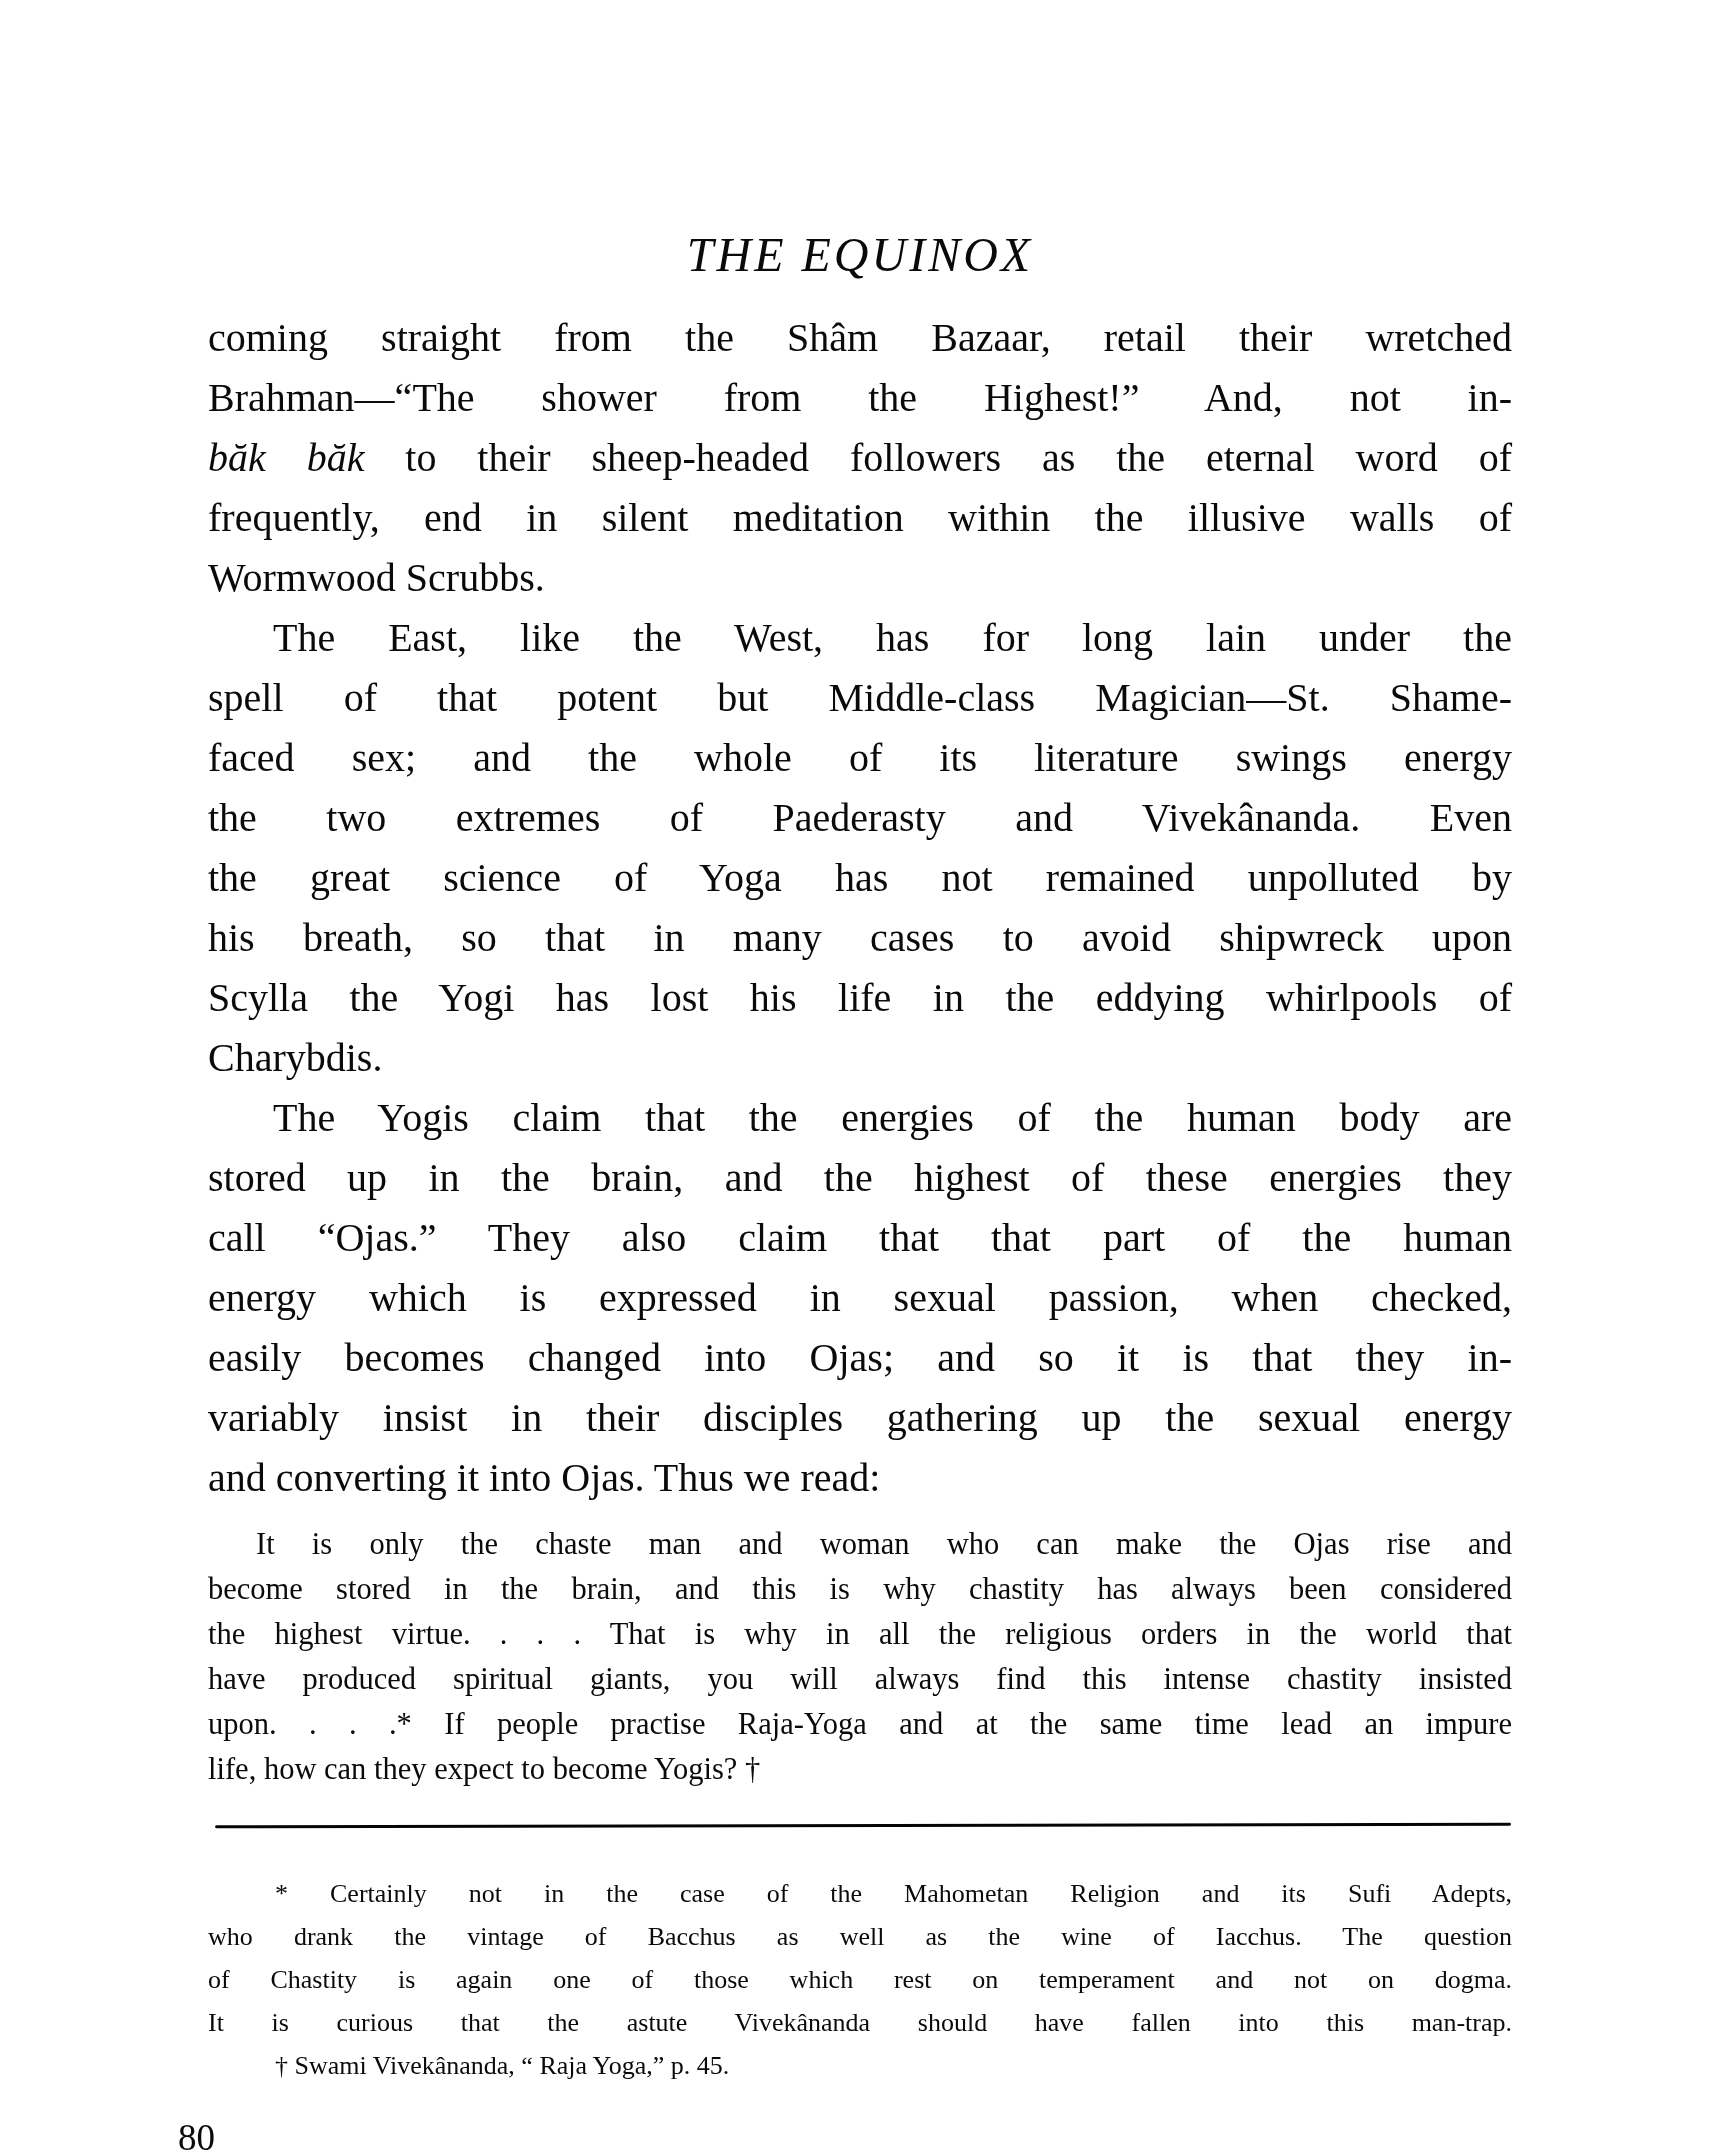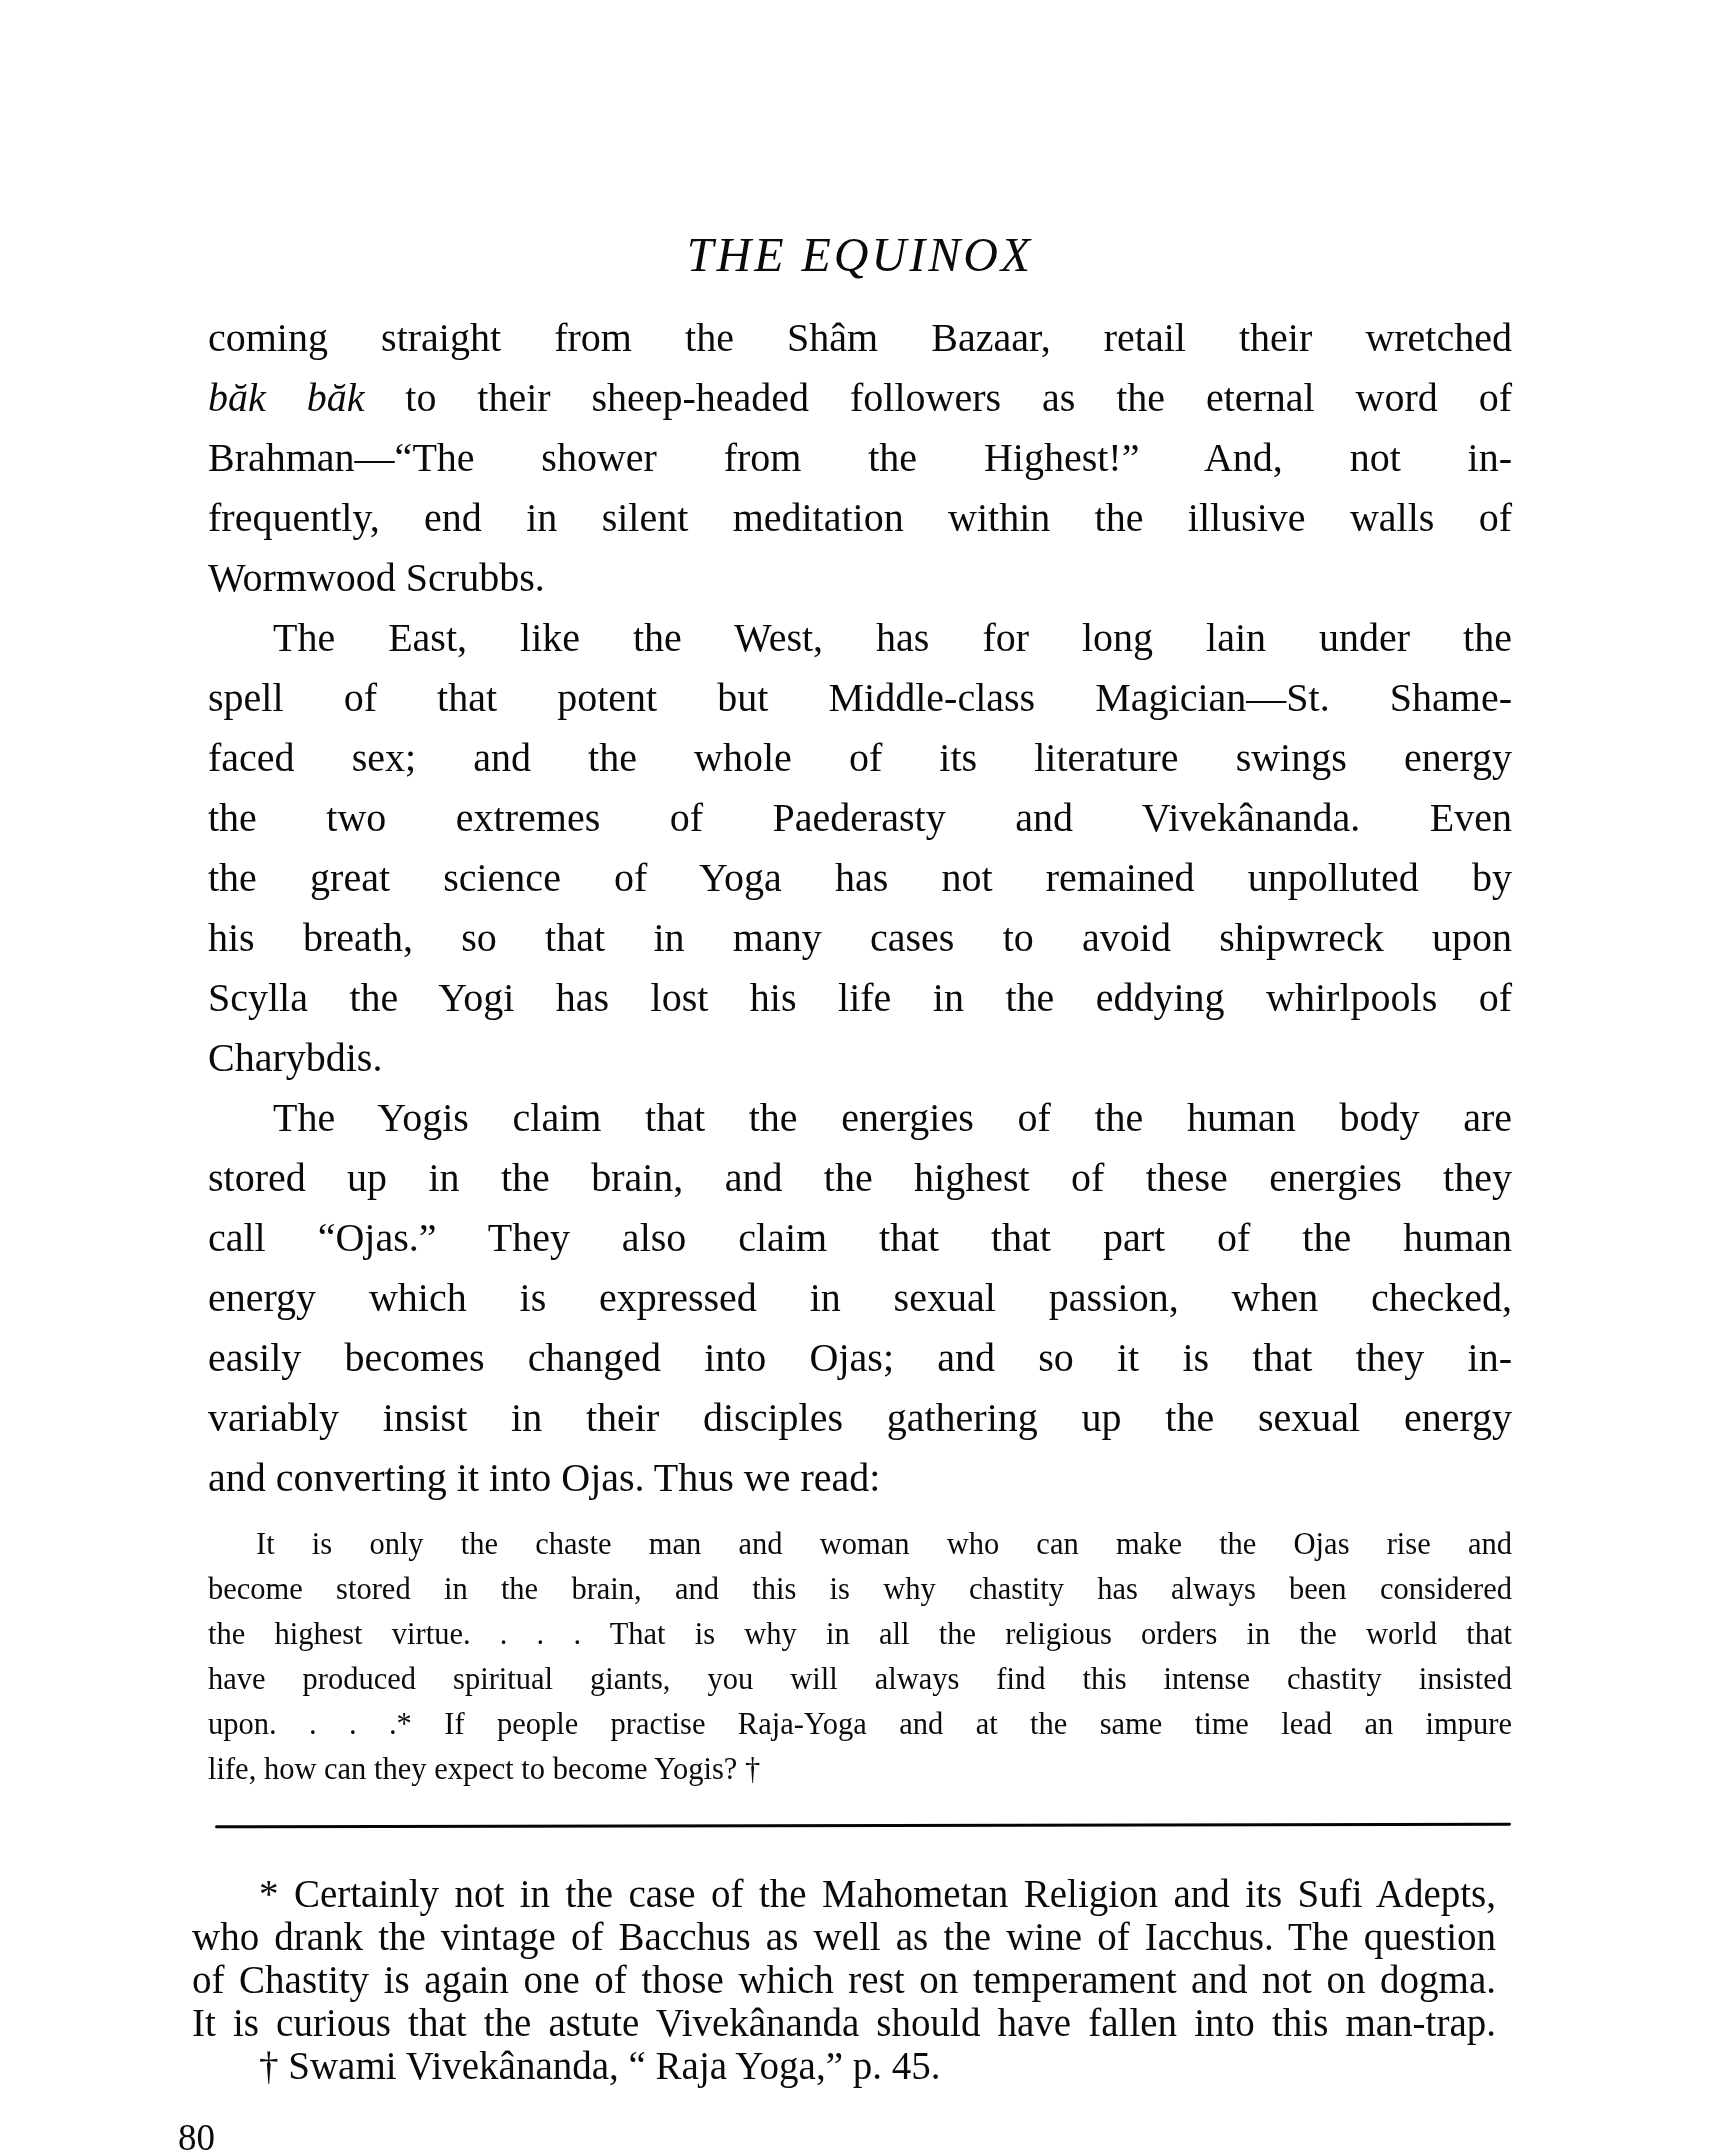--- a/index.html
+++ b/index.html
@@ -66,23 +66,23 @@
     left: 215px;
     width: 1296px;
     height: 3px;
     background: #050505;
     border-radius: 1.7px;
     transform: rotate(-0.12deg);
   }
   .footnotes {
     position: absolute;
     top: 1872px;
-    left: 192px;
+    left: 208px;
     width: 1304px;
-    font-size: 39px;
+    font-size: 26px;
   }
   .fline {
     height: 43px;
     line-height: 43px;
     text-align: justify;
     text-align-last: justify;
   }
   .fline.end { text-align-last: left; }
   .fline.indent { text-indent: 67px; }
   .pagenum {
@@ -97,22 +97,22 @@
 </style>
 </head>
 <body>
 
 <div class="page">
 
   <h1 class="title">THE EQUINOX</h1>
 
   <div class="body-text">
     <div class="bline">coming straight from the Shâm Bazaar, retail their wretched</div>
+    <div class="bline">Brahman—“The shower from the Highest!”  And, not in-</div>
     <div class="bline"><span class="it">băk băk</span><span> to their sheep-headed followers as the eternal word of</span></div>
-    <div class="bline">Brahman—“The shower from the Highest!”  And, not in-</div>
     <div class="bline">frequently, end in silent meditation within the illusive walls of</div>
     <div class="bline end">Wormwood Scrubbs.</div>
 
     <div class="bline indent">The East, like the West, has for long lain under the</div>
     <div class="bline">spell of that potent but Middle-class Magician—St. Shame-</div>
     <div class="bline">faced sex; and the whole of its literature swings energy</div>
     <div class="bline">the two extremes of Paederasty and Vivekânanda.  Even</div>
     <div class="bline">the great science of Yoga has not remained unpolluted by</div>
     <div class="bline">his breath, so that in many cases to avoid shipwreck upon</div>
     <div class="bline">Scylla the Yogi has lost his life in the eddying whirlpools of</div>

